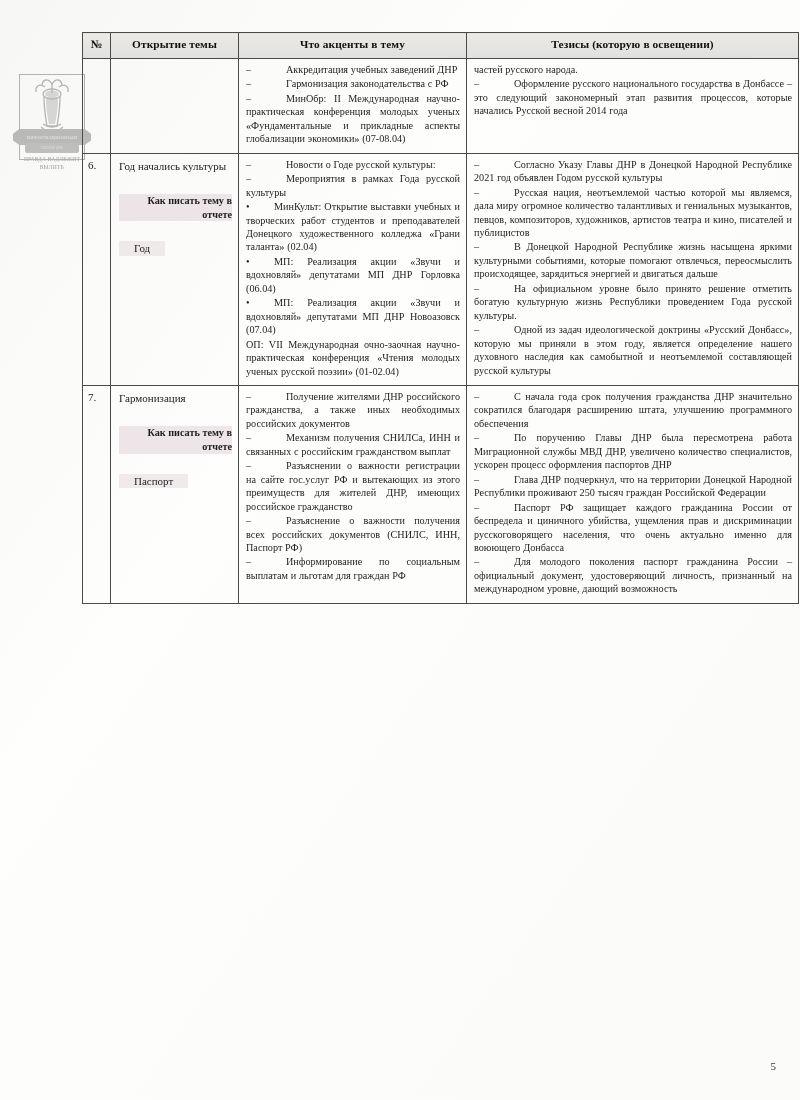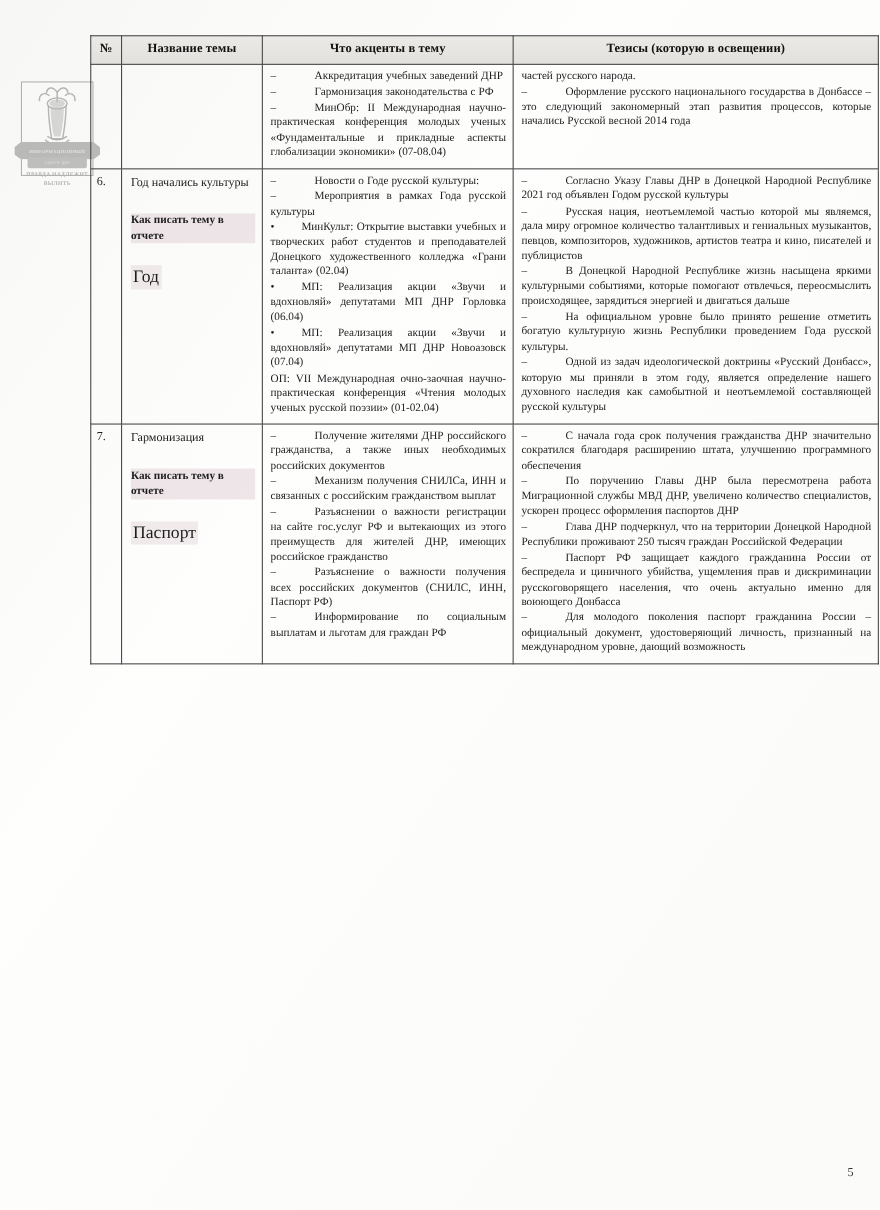--- a/index.html
+++ b/index.html
@@ -95,25 +95,26 @@
     font-size:11px;
   }
   td.name { padding:5px 6px 6px 8px; }
   td.cell { padding:4px 6px 6px 7px; text-align:justify; text-justify:inter-word; hyphens:manual; }
 
   .name .title { font-size:11px; line-height:1.38; }
   .name .howto {
     font-weight:bold; font-size:10.2px; line-height:1.35;
     margin-top:20px; display:inline-block;
     background:rgba(222,205,212,0.5);
+    text-align:right;
   }
   .name .short {
-    margin-top:20px; font-size:16px;
+    margin-top:20px; font-size:11px;
     display:inline-block; background:rgba(224,210,216,0.45);
-    padding:0 2px;
+    padding:0 15px;
   }
 
   p.li {
     margin:0 0 1px 0;
     text-align:justify;
     text-indent:0;
   }
   p.li .dash { display:inline-block; width:40px; }
   p.li .bul  { display:inline-block; width:28px; }
   b.lead { font-weight:normal; }
@@ -169,21 +170,21 @@
   <table class="doc">
     <colgroup>
       <col class="c-num">
         <col class="c-name">
         <col class="c-incl">
         <col class="c-thes">
     </colgroup>
     <thead>
       <tr>
         <th>№</th>
-        <th>Название темы</th>
+        <th>Открытие темы</th>
         <th>Что акценты в тему</th>
         <th>Тезисы (которую в освещении)</th>
       </tr>
     </thead>
     <tbody id="tbody">
         <tr>
           <td class="num"></td>
           <td class="name"></td>
           <td class="cell">
             <p class="li"><span class="dash">–</span>Аккредитация учебных заведений ДНР</p>

